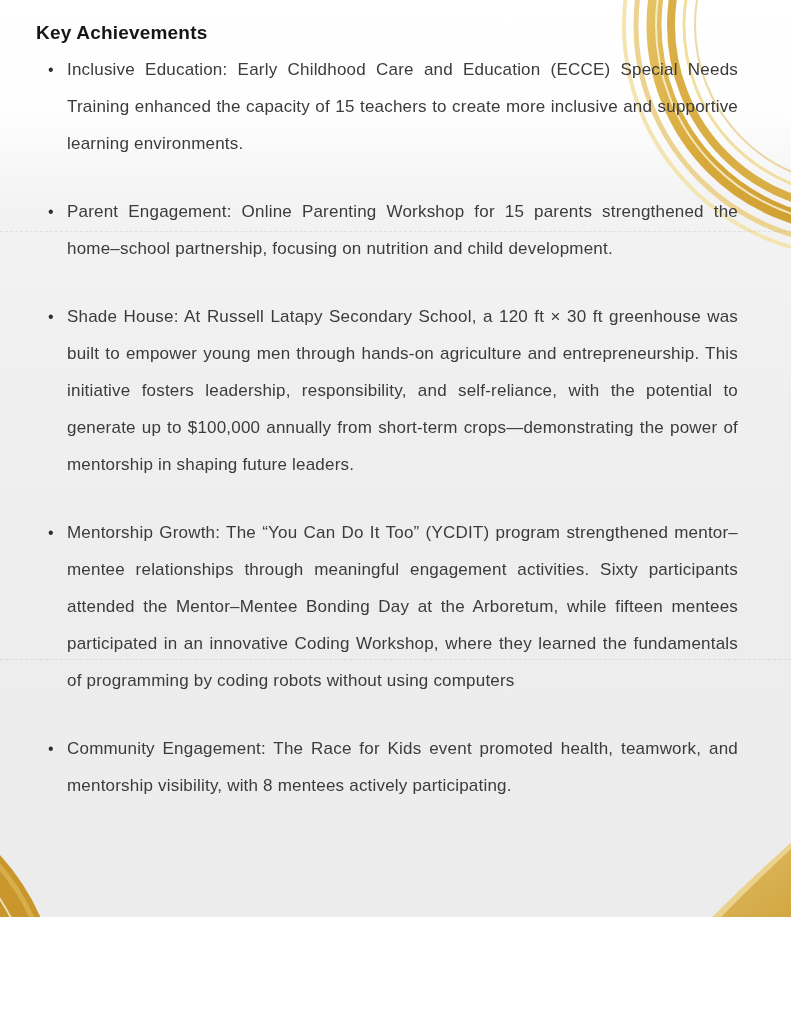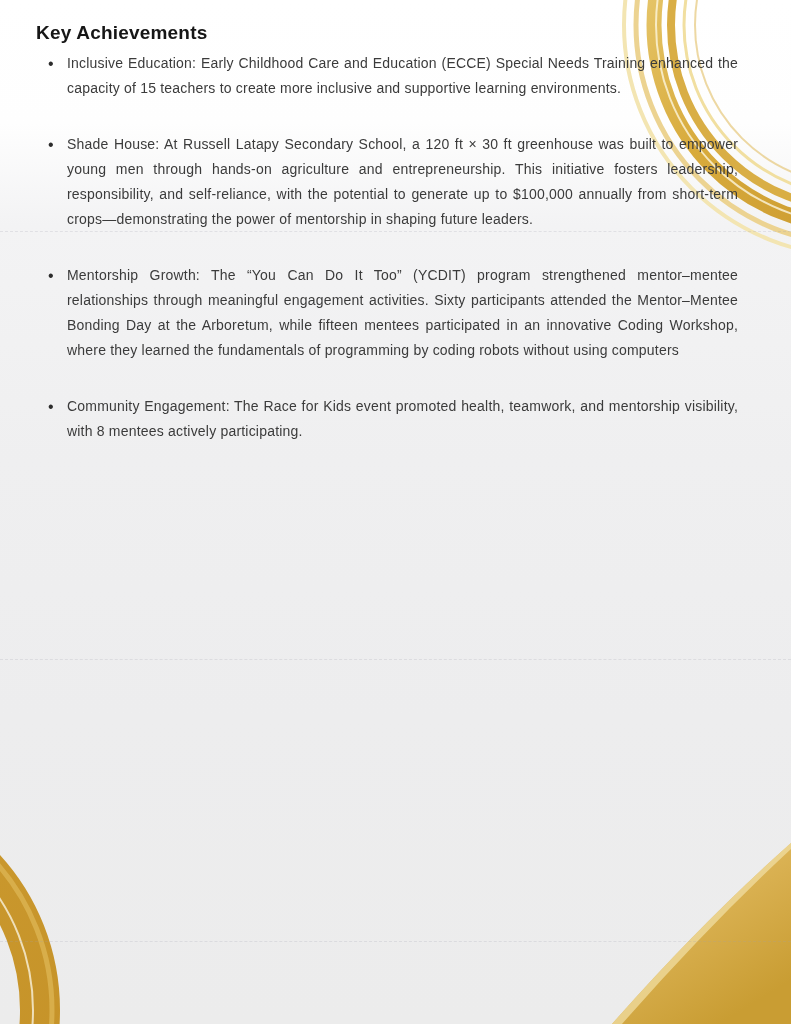--- a/index.html
+++ b/index.html
@@ -4,21 +4,21 @@
 <style>
   * { margin: 0; padding: 0; box-sizing: border-box; }
 
   html, body {
     font-family: "Liberation Sans", "DejaVu Sans", sans-serif;
   }
 
   .page {
     position: relative;
     width: 791px;
-    height: 1024px;
+    height: 917px;
     overflow: hidden;
     background: linear-gradient(180deg,
       #ffffff 0%,
       #fefefe 12%,
       #f3f3f4 22%,
       #efeff0 45%,
       #ededee 70%,
       #ececec 100%);
   }
 
@@ -60,22 +60,22 @@
   ul.achievements {
     list-style: none;
     margin-left: 12px;
   }
 
   ul.achievements li {
     position: relative;
     padding-left: 19px;
     margin-bottom: 31px;
     width: 690px;
-    font-size: 14px;
-    line-height: 25px;
+    font-size: 17px;
+    line-height: 37px;
     color: #3b3b3b;
     letter-spacing: 0.2px;
     text-align: justify;
     text-justify: inter-word;
   }
   ul.achievements li:last-child { margin-bottom: 8px; }
 
   .bullet-dot {
     position: absolute;
     left: 0;
@@ -137,20 +137,24 @@
   <div class="content">
     <h1 class="page-title">Key Achievements</h1>
 
     <ul class="achievements">
       <li>
         <span class="bullet-dot"></span>
         <span>Inclusive Education: Early Childhood Care and Education (ECCE) Special Needs Training enhanced the capacity of 15 teachers to create more inclusive and supportive learning environments.</span>
       </li>
       <li>
         <span class="bullet-dot"></span>
+        <span>Parent Engagement: Online Parenting Workshop for 15 parents strengthened the home–school partnership, focusing on nutrition and child development.</span>
+      </li>
+      <li>
+        <span class="bullet-dot"></span>
         <span>Shade House: At Russell Latapy Secondary School, a 120 ft × 30 ft greenhouse was built to empower young men through hands-on agriculture and entrepreneurship. This initiative fosters leadership, responsibility, and self-reliance, with the potential to generate up to $100,000 annually from short-term crops—demonstrating the power of mentorship in shaping future leaders.</span>
       </li>
       <li>
         <span class="bullet-dot"></span>
         <span>Mentorship Growth: The “You Can Do It Too” (YCDIT) program strengthened mentor–mentee relationships through meaningful engagement activities. Sixty participants attended the Mentor–Mentee Bonding Day at the Arboretum, while fifteen mentees participated in an innovative Coding Workshop, where they learned the fundamentals of programming by coding robots without using computers</span>
       </li>
       <li>
         <span class="bullet-dot"></span>
         <span>Community Engagement: The Race for Kids event promoted health, teamwork, and mentorship visibility, with 8 mentees actively participating.</span>
       </li>

